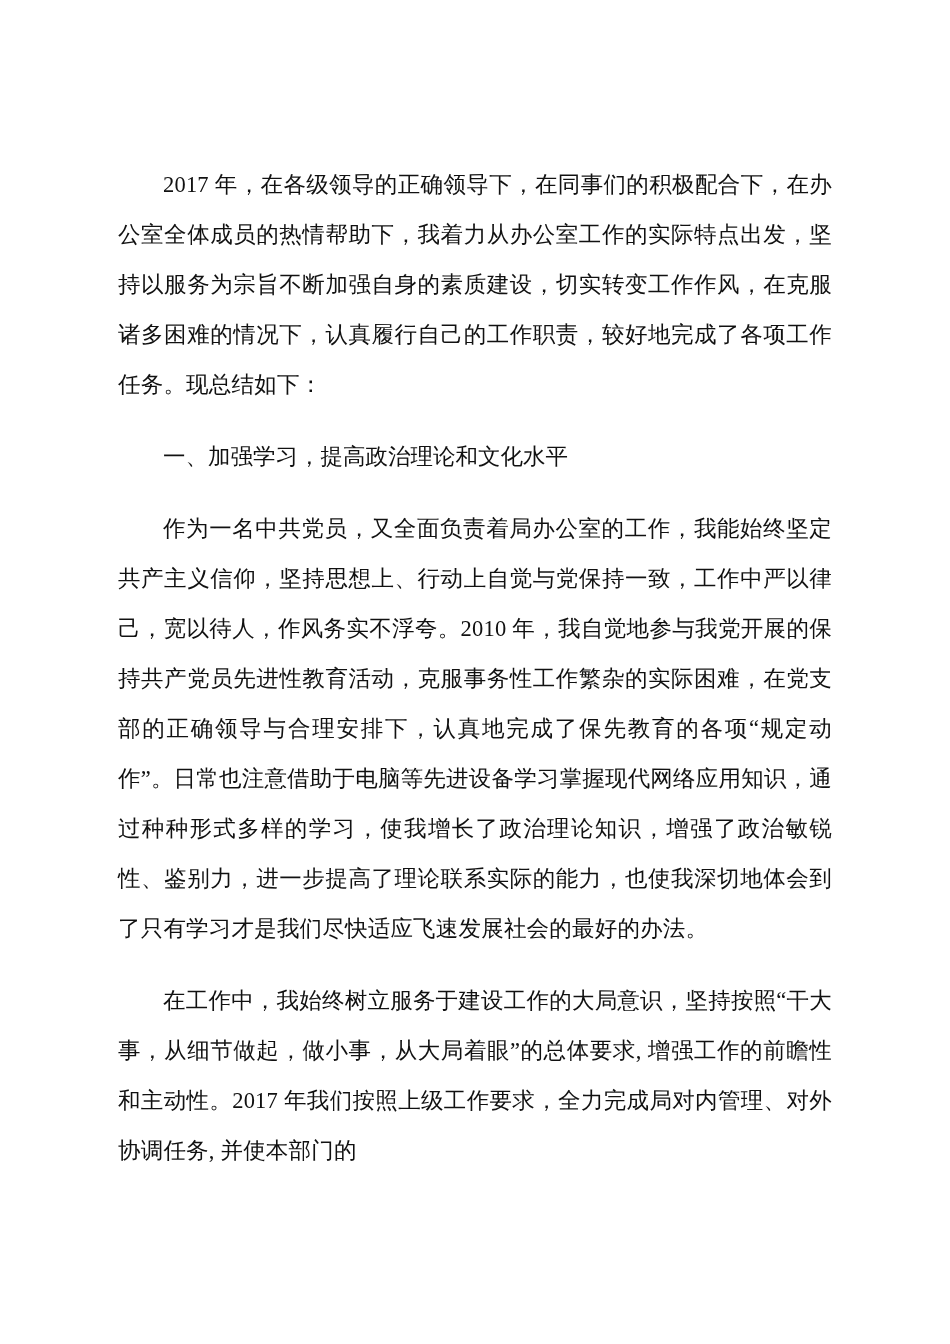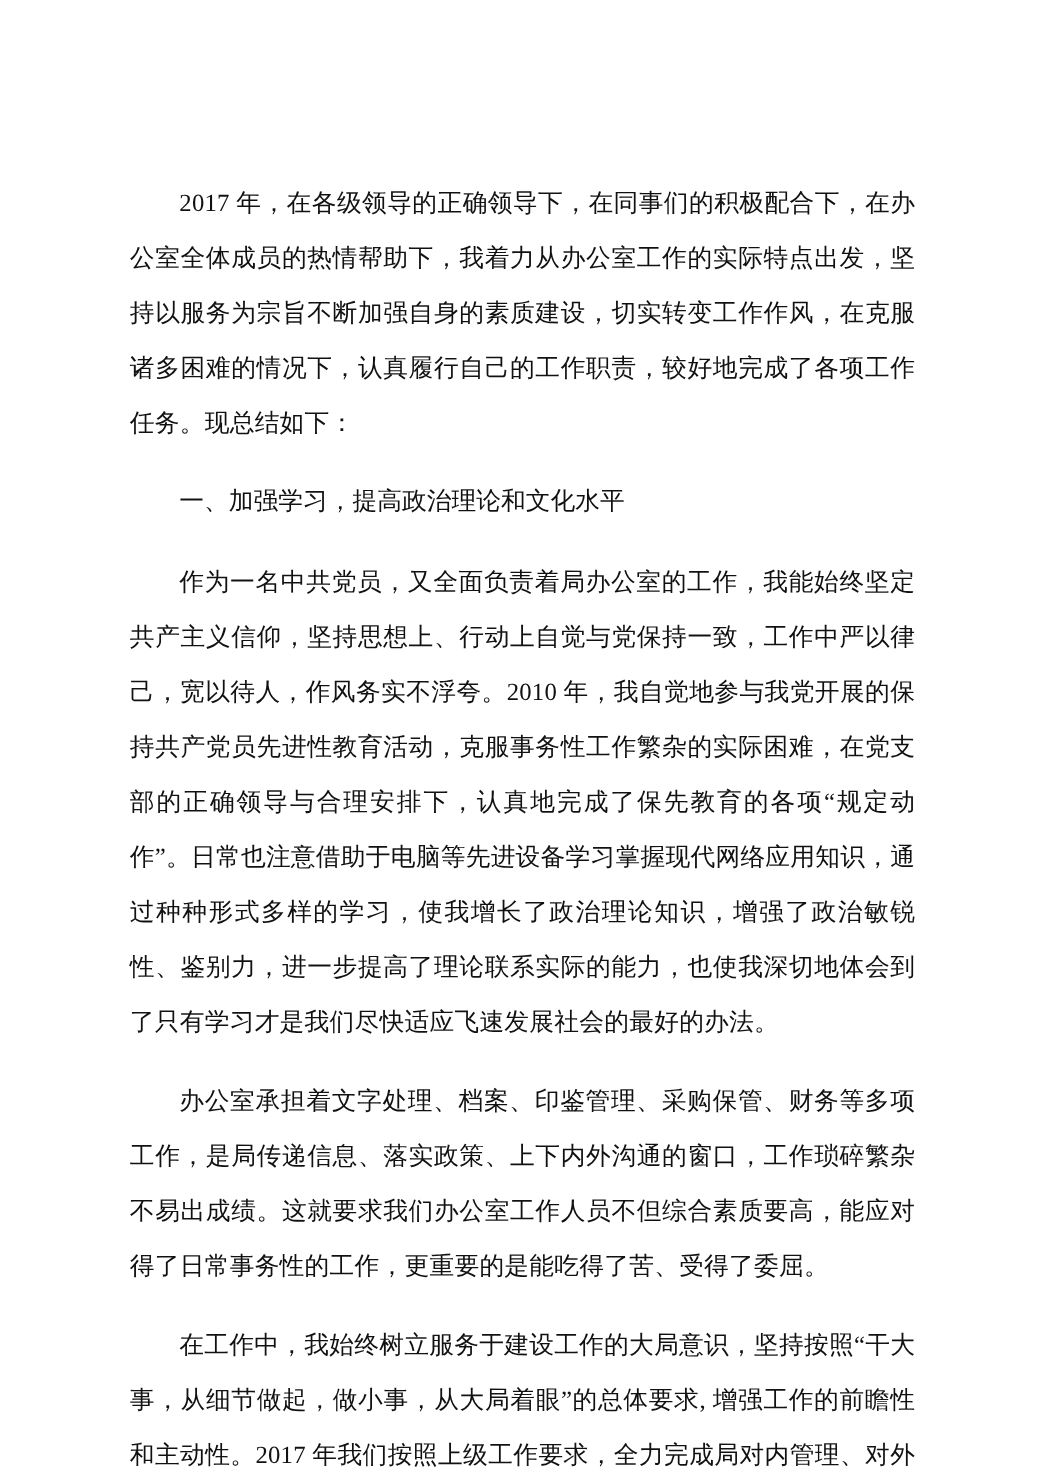--- a/index.html
+++ b/index.html
@@ -35,34 +35,33 @@
   }
   p.para.indent {
     text-indent: 2em;
   }
   p.heading {
     margin: 0 0 22px 0;
     font-size: 22.5px;
     line-height: 50px;
     color: #111111;
     text-indent: 2em;
-    font-family: Liberation Mono, monospace;
+    font-family: Liberation Sans, sans-serif;
   }
 </style>
 </head>
 <body>
 
 <div class="page">
   <div class="doc-body">
 
     <p class="para indent">2017 年，在各级领导的正确领导下，在同事们的积极配合下，在办公室全体成员的热情帮助下，我着力从办公室工作的实际特点出发，坚持以服务为宗旨不断加强自身的素质建设，切实转变工作作风，在克服诸多困难的情况下，认真履行自己的工作职责，较好地完成了各项工作任务。现总结如下：</p>
 
     <p class="heading">一、加强学习，提高政治理论和文化水平</p>
 
     <p class="para indent">作为一名中共党员，又全面负责着局办公室的工作，我能始终坚定共产主义信仰，坚持思想上、行动上自觉与党保持一致，工作中严以律己，宽以待人，作风务实不浮夸。2010 年，我自觉地参与我党开展的保持共产党员先进性教育活动，克服事务性工作繁杂的实际困难，在党支部的正确领导与合理安排下，认真地完成了保先教育的各项“规定动作”。日常也注意借助于电脑等先进设备学习掌握现代网络应用知识，通过种种形式多样的学习，使我增长了政治理论知识，增强了政治敏锐性、鉴别力，进一步提高了理论联系实际的能力，也使我深切地体会到了只有学习才是我们尽快适应飞速发展社会的最好的办法。</p>
 
 
-    <p class="para indent">办公室承担着文字处理、档案、印鉴管理、采购保管、财务等多项工作，是局传递信息、落实政策、上下内外沟通的窗口，工作琐碎繁杂不易出成绩。这就要求我们办公室工作人员不但综合素质要高，能应对得了日常事务性的工作，更重要的是能吃得了苦、受得了委屈。</p>
 
     <p class="para indent">在工作中，我始终树立服务于建设工作的大局意识，坚持按照“干大事，从细节做起，做小事，从大局着眼”的总体要求, 增强工作的前瞻性和主动性。2017 年我们按照上级工作要求，全力完成局对内管理、对外协调任务, 并使本部门的</p>
 
   </div>
 </div>
 
 </body></html>

